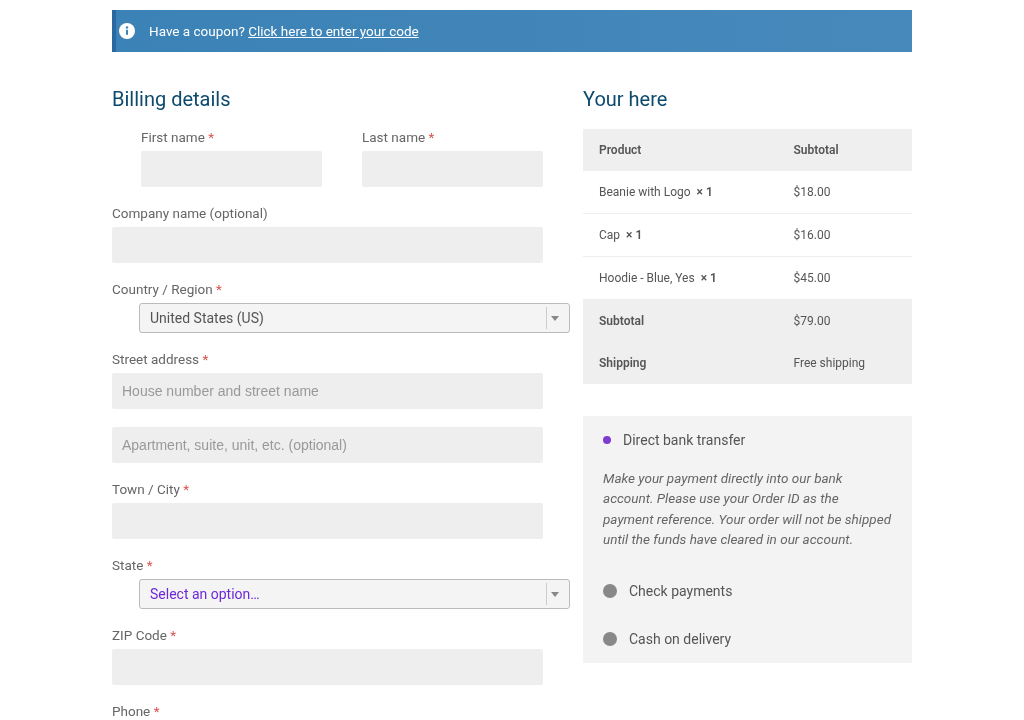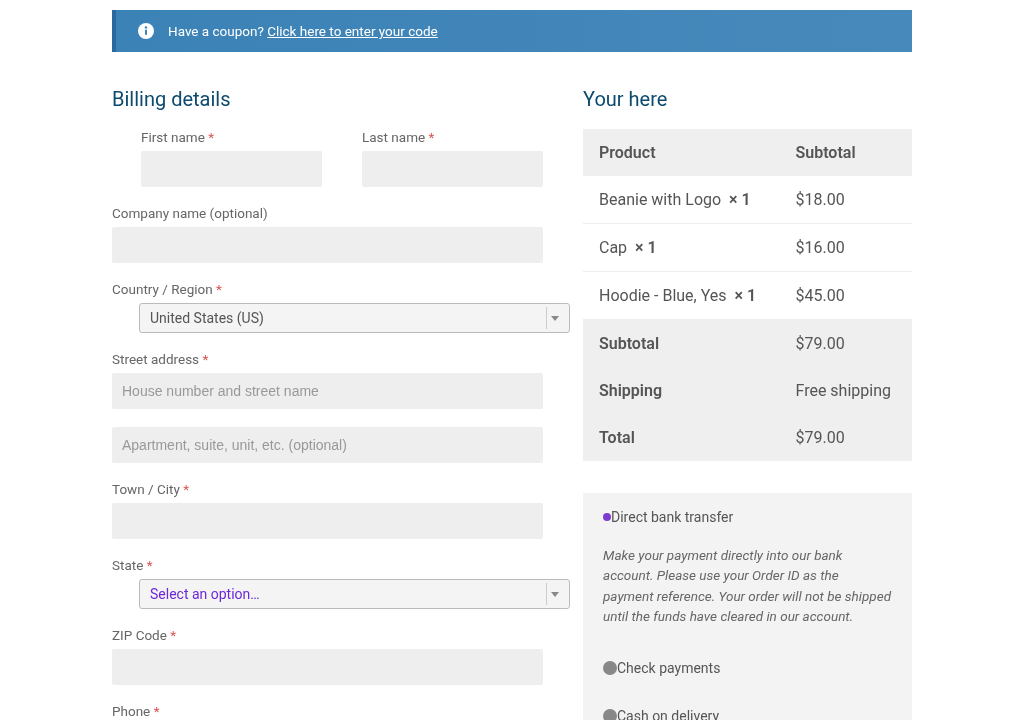--- a/index.html
+++ b/index.html
@@ -12,21 +12,21 @@
 .container {
   max-width: 800px;
   margin: 0 auto;
   padding: 10px 0;
 }
 .coupon-banner {
   background: #3d84b8;
   background: linear-gradient(90deg, #3b82b6 0%, #4889bb 100%);
   border-left: 4px solid #2968a0;
   color: #fff;
-  padding: 13px 22px;
+  padding: 13px 3px;
   display: flex;
   align-items: center;
   gap: 14px;
 }
 .coupon-icon {
   width: 16px;
   height: 16px;
   flex-shrink: 0;
 }
 .coupon-text { font-size: 13.5px; }
@@ -85,34 +85,34 @@
   top: 3px;
   bottom: 3px;
   width: 1px;
   background: #ccc;
 }
 
 .order-table { width: 100%; border-collapse: collapse; margin-top: 8px; }
 .order-table th, .order-table td {
   text-align: left;
   padding: 14px 16px;
-  font-size: 16px;
+  font-size: 12px;
   color: #555;
 }
 .order-table thead th { background: #efefef; font-weight: 600; }
 .order-table tbody tr { border-bottom: 1px solid #eee; }
 .order-table tfoot tr { background: #efefef; }
 .order-table tfoot td:first-child { font-weight: 600; }
 .qty { font-weight: 600; }
 
 .payment-box { background: #f3f3f3; margin-top: 32px; }
 .pay-option {
   display: flex;
   align-items: center;
-  gap: 0;
+  gap: 12px;
   padding: 16px 20px;
   font-size: 14px;
   color: #555;
   cursor: pointer;
 }
 .radio {
   width: 14px; height: 14px;
   border-radius: 50%;
   background: #888;
   flex-shrink: 0;
@@ -234,24 +234,20 @@
         </tbody>
         <tfoot>
           <tr>
             <td>Subtotal</td>
             <td>$79.00</td>
           </tr>
           <tr>
             <td>Shipping</td>
             <td>Free shipping</td>
           </tr>
-          <tr>
-            <td>Total</td>
-            <td>$79.00</td>
-          </tr>
         </tfoot>
       </table>
 
       <div class="payment-box">
         <div class="pay-option">
           <span class="radio checked"></span>
           <span>Direct bank transfer</span>
         </div>
         <div class="pay-desc">Make your payment directly into our bank account. Please use your Order ID as the payment reference. Your order will not be shipped until the funds have cleared in our account.</div>
         <div class="pay-option">

